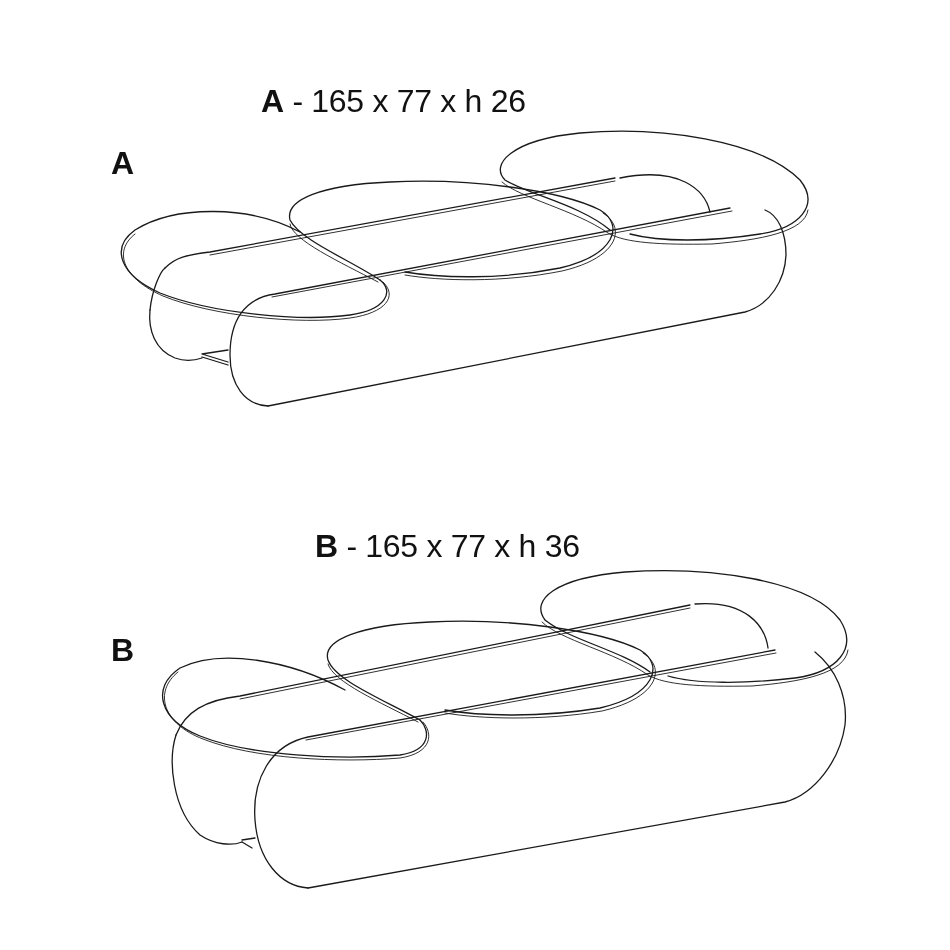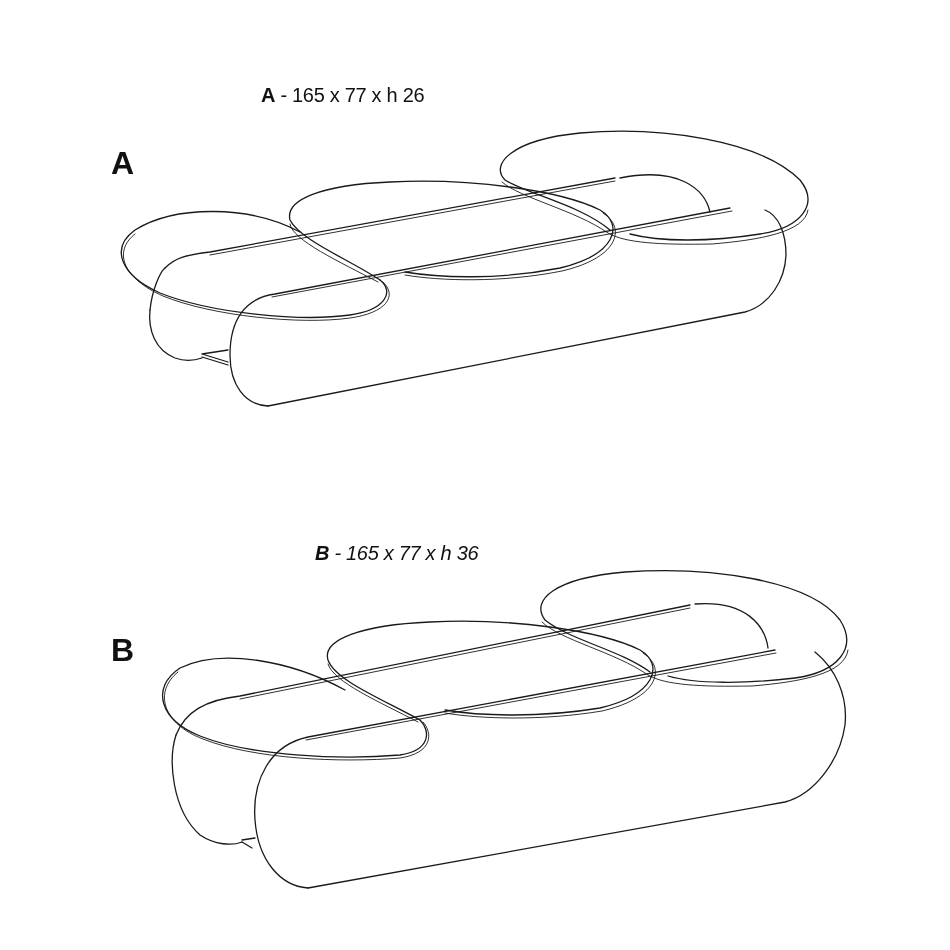--- a/index.html
+++ b/index.html
@@ -10,35 +10,35 @@
     body {
       width: 950px;
       height: 950px;
       position: relative;
       overflow: hidden;
       font-family: "Liberation Sans", sans-serif;
       color: #111111;
     }
     .caption {
       position: absolute;
-      font-size: 20px;
+      font-size: 32px;
       letter-spacing: -0.3px;
       white-space: nowrap;
       line-height: 1;
     }
     .caption .code { font-weight: bold; }
     .caption .dims { font-weight: normal; }
     .big-label {
       position: absolute;
       font-size: 32px;
       font-weight: bold;
       line-height: 1;
     }
     #cap-a { left: 261px; top: 85px; }
-    #cap-b { left: 315px; top: 543px; font-style: italic; }
+    #cap-b { left: 315px; top: 530px; }
     #lbl-a { left: 111px; top: 147px; }
     #lbl-b { left: 111px; top: 634px; }
     svg.drawing {
       position: absolute;
       left: 0; top: 0;
       width: 950px; height: 950px;
     }
     .ln {
       fill: none;
       stroke: #1a1a1a;

